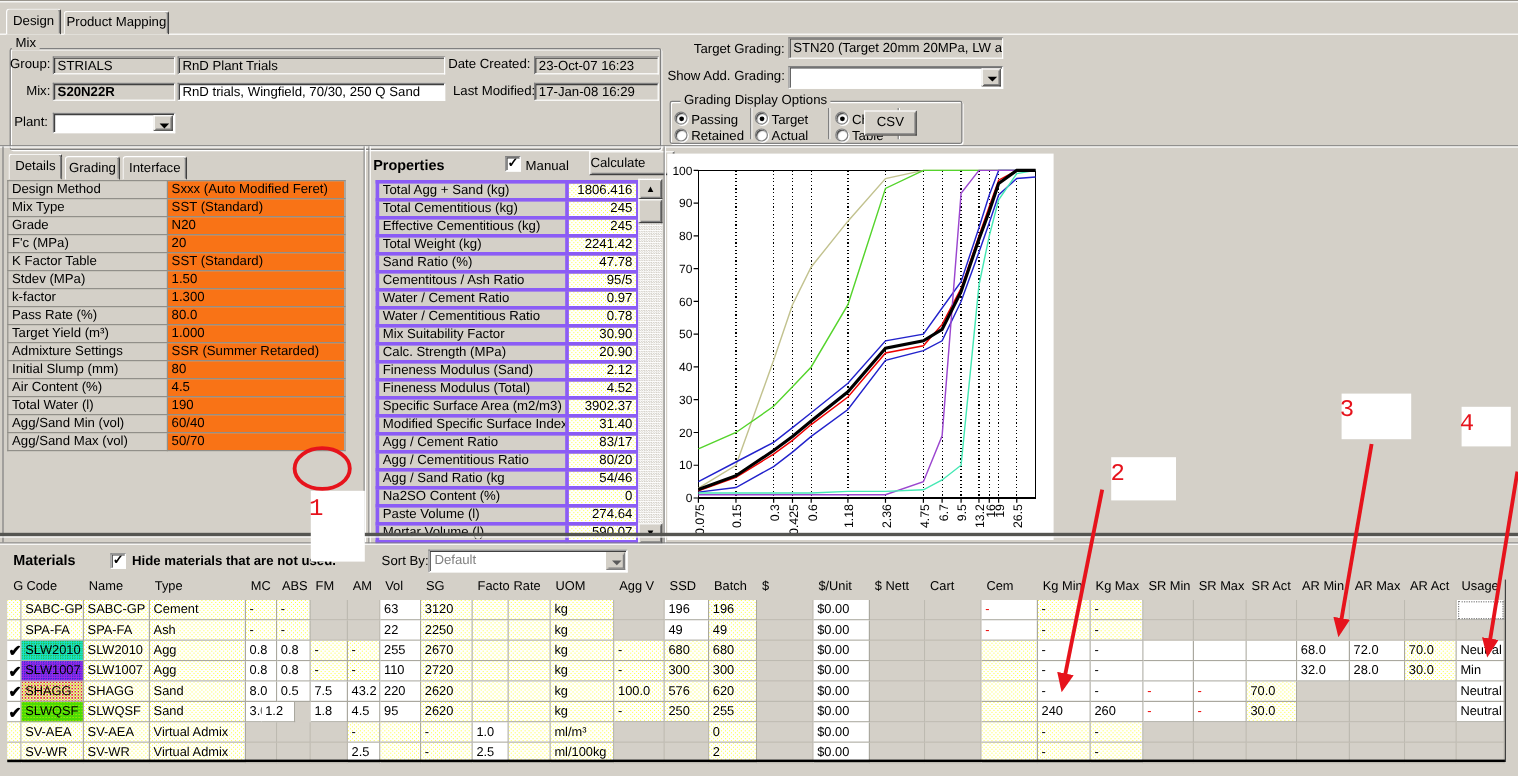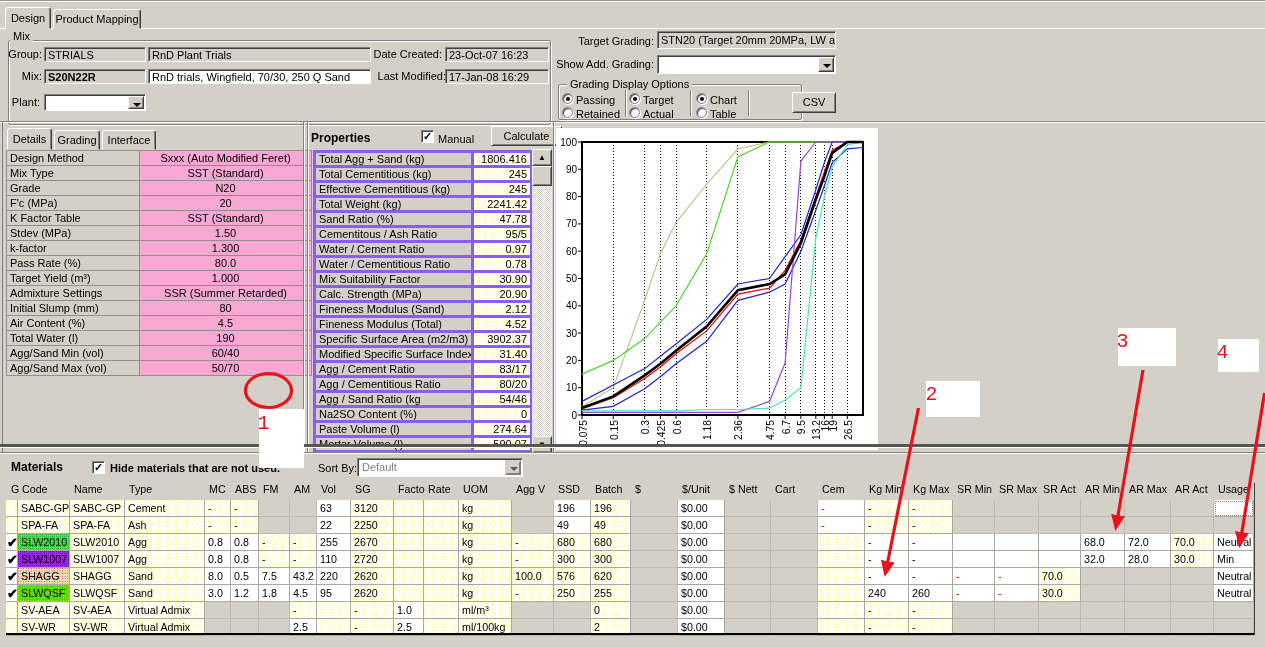--- a/index.html
+++ b/index.html
@@ -11,21 +11,21 @@
 .sunkg{background:#d4d0c8;border:1px solid;border-color:#808080 #fff #fff #808080;box-shadow:inset 1px 1px 0 #404040}
 .raise{background:#d4d0c8;border:1px solid;border-color:#fff #404040 #404040 #fff;box-shadow:inset 1px 1px 0 #d4d0c8, inset -1px -1px 0 #808080}
 .gbx{border:1px solid #808080;border-radius:2px;box-shadow:1px 1px 0 #fff, inset 1px 1px 0 #fff}
 .leg{position:absolute;top:-7px;left:8px;background:#d4d0c8;padding:0 3px;font-weight:normal}
 
 .tab{position:absolute;background:#d4d0c8;border:1px solid;border-color:#fff #404040 transparent #fff;border-top-left-radius:3px;border-top-right-radius:3px;box-shadow:inset -1px 0 0 #808080;text-align:center}
 
 .dtab{border-collapse:collapse;table-layout:fixed;width:282px;font-size:11px}
 .dtab td{height:15px;border:1px solid #918f89;padding:0 3px;overflow:hidden;white-space:nowrap}
 .dl{width:133px;background:#d4d0c8}
-.dv{width:172px;background:#f9a8d4;text-align:center}
+.dv{width:148px;background:#f97316;text-align:left}
 .ptab{border-collapse:collapse;table-layout:fixed;width:218px;font-size:11px}
 .ptab td{height:14.75px;border:3px solid #8b5cf6;padding:0 3px;overflow:hidden;white-space:nowrap}
 .pl{width:158px;background:#d4d0c8}
 .pv{width:59px;text-align:right}
 
 .yd{background-color:#fff;background-image:radial-gradient(circle at 0.75px 0.75px,#ffff00 0 .45px,rgba(255,255,0,0) .58px),radial-gradient(circle at 0.75px 0.75px,#ffff00 0 .45px,rgba(255,255,0,0) .58px);background-size:3.3px 3.3px;background-position:0 0,1.65px 1.65px}
 
 .mh{position:absolute;top:1px;white-space:nowrap;font-size:10.7px}
 .mc{position:absolute;height:17px;border-right:1px solid #aaa89f;border-bottom:1px solid #aaa89f;padding:2px 0 0 3px;overflow:hidden;white-space:nowrap;line-height:13px;font-size:10.7px}
 .wc{background:#fff}
@@ -89,21 +89,21 @@
 <div class="radio" style="left:696px;top:107px"></div>
 <div class="abs " style="left:576px;top:94px">Passing</div>
 <div class="abs " style="left:576px;top:108px">Retained</div>
 <div class="abs " style="left:643px;top:94px">Target</div>
 <div class="abs " style="left:643px;top:108px">Actual</div>
 <div class="abs " style="left:710px;top:94px">Chart</div>
 <div class="abs " style="left:710px;top:108px">Table</div>
 <div class="abs" style="left:625px;top:90px;width:1px;height:26px;background:#808080;box-shadow:1px 0 0 #fff"></div>
 <div class="abs" style="left:690px;top:90px;width:1px;height:26px;background:#808080;box-shadow:1px 0 0 #fff"></div>
 <div class="abs" style="left:748px;top:90px;width:1px;height:26px;background:#808080;box-shadow:1px 0 0 #fff"></div>
-<div class="abs raise" style="left:792px;top:92px;width:44px;height:21px;text-align:center;line-height:19px">CSV</div>
+<div class="abs raise" style="left:720px;top:92px;width:44px;height:21px;text-align:center;line-height:19px">CSV</div>
 <div class="abs" style="left:0;top:121px;width:1265px;height:1px;background:#808080"></div>
 <div class="abs" style="left:0;top:122px;width:1265px;height:1px;background:#fff"></div>
 <div class="abs" style="left:2px;top:122px;width:1px;height:330px;background:#808080"></div>
 <div class="tab" style="left:7px;top:128px;width:45px;height:22px;line-height:21px;z-index:3">Details</div>
 <div class="tab" style="left:54px;top:130px;width:46px;height:20px;line-height:19px">Grading</div>
 <div class="tab" style="left:102px;top:130px;width:54px;height:20px;line-height:19px">Interface</div>
 <table class="dtab" style="position:absolute;left:6px;top:150px">
     <tbody>
       <tr>
         <td class="dl">Design Method</td>
@@ -167,21 +167,21 @@
       </tr>
     </tbody>
   </table>
 <div class="abs" style="left:303px;top:122px;width:1px;height:331px;background:#808080"></div>
 <div class="abs" style="left:304px;top:122px;width:1px;height:331px;background:#fff"></div>
 <div class="abs" style="left:307px;top:122px;width:1px;height:331px;background:#808080"></div>
 <div class="abs" style="left:308px;top:122px;width:1px;height:331px;background:#fff"></div>
 <div class="abs b12" style="left:311px;top:131px">Properties</div>
 <div class="cbx" style="left:421px;top:130px">✓</div>
 <div class="abs " style="left:438px;top:133px">Manual</div>
-<div class="abs raise" style="left:491px;top:126px;width:71px;height:20px;text-align:center;line-height:18px">Calculate</div>
+<div class="abs raise" style="left:491px;top:126px;width:71px;height:20px;text-align:left;line-height:18px">Calculate</div>
 <table class="ptab" style="position:absolute;left:313px;top:150px">
     <tbody>
       <tr>
         <td class="pl">Total Agg + Sand (kg)</td>
         <td class="pv yd">1806.416</td>
       </tr>
       <tr>
         <td class="pl">Total Cementitious (kg)</td>
         <td class="pv yd">245</td>
       </tr>
@@ -530,21 +530,21 @@
 <div class="mc yd" style="left:1039px;top:567.5px;width:42px">70.0</div>
 <div class="mc gc" style="left:1081px;top:567.5px;width:44px"></div>
 <div class="mc gc" style="left:1125px;top:567.5px;width:46px"></div>
 <div class="mc gc" style="left:1171px;top:567.5px;width:43px"></div>
 <div class="mc wc" style="left:1214px;top:567.5px;width:40px">Neutral</div>
 <div class="mc wc chk" style="left:6px;top:584.5px;width:12px">✔</div>
 <div class="mc yd c4" style="left:18px;top:584.5px;width:52px">SLWQSF</div>
 <div class="mc yd" style="left:70px;top:584.5px;width:55px">SLWQSF</div>
 <div class="mc yd" style="left:125px;top:584.5px;width:80px">Sand</div>
 <div class="mc wc" style="left:205px;top:584.5px;width:26px">3.0</div>
-<div class="mc wc" style="left:231px;top:584.5px;width:28px">1.2</div>
+<div class="mc wc" style="left:218px;top:584.5px;width:28px">1.2</div>
 <div class="mc wc" style="left:259px;top:584.5px;width:31px">1.8</div>
 <div class="mc wc" style="left:290px;top:584.5px;width:27px">4.5</div>
 <div class="mc wc" style="left:317px;top:584.5px;width:34px">95</div>
 <div class="mc yd" style="left:351px;top:584.5px;width:43px">2620</div>
 <div class="mc yd" style="left:394px;top:584.5px;width:30px"></div>
 <div class="mc yd" style="left:424px;top:584.5px;width:35px"></div>
 <div class="mc yd" style="left:459px;top:584.5px;width:53px">kg</div>
 <div class="mc yd" style="left:512px;top:584.5px;width:42px">-</div>
 <div class="mc yd" style="left:554px;top:584.5px;width:37px">250</div>
 <div class="mc yd" style="left:591px;top:584.5px;width:40px">255</div>

